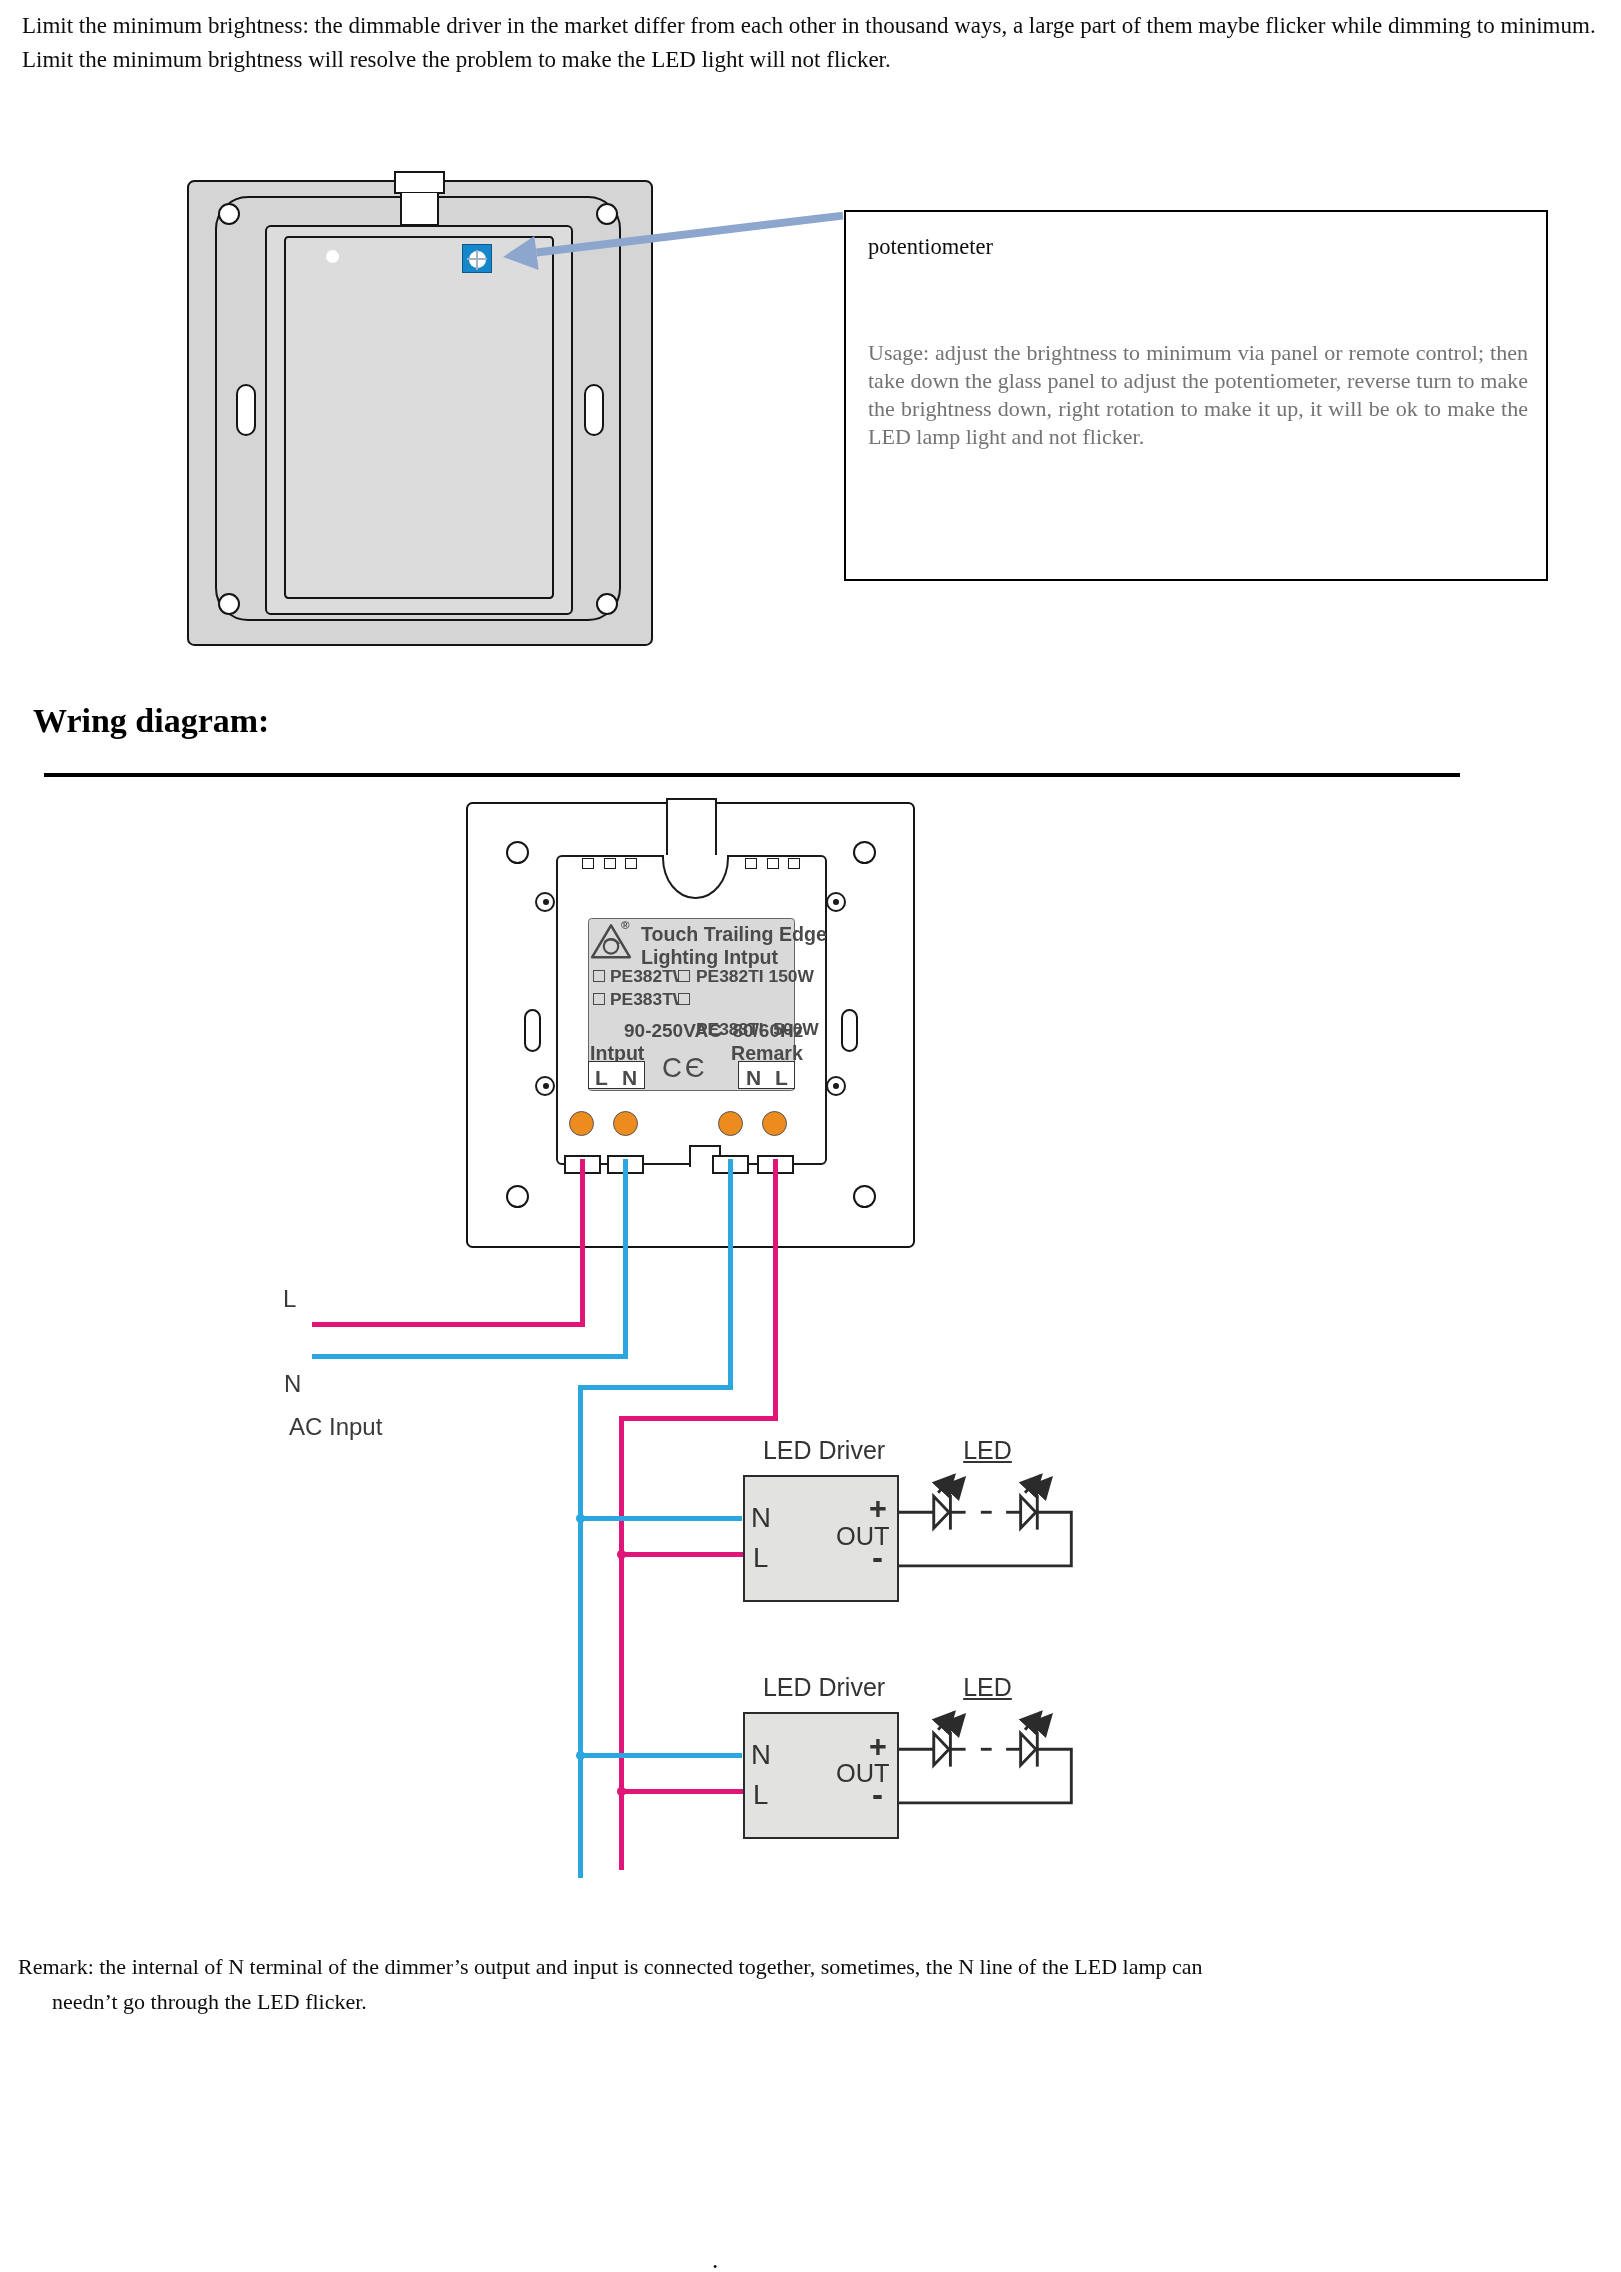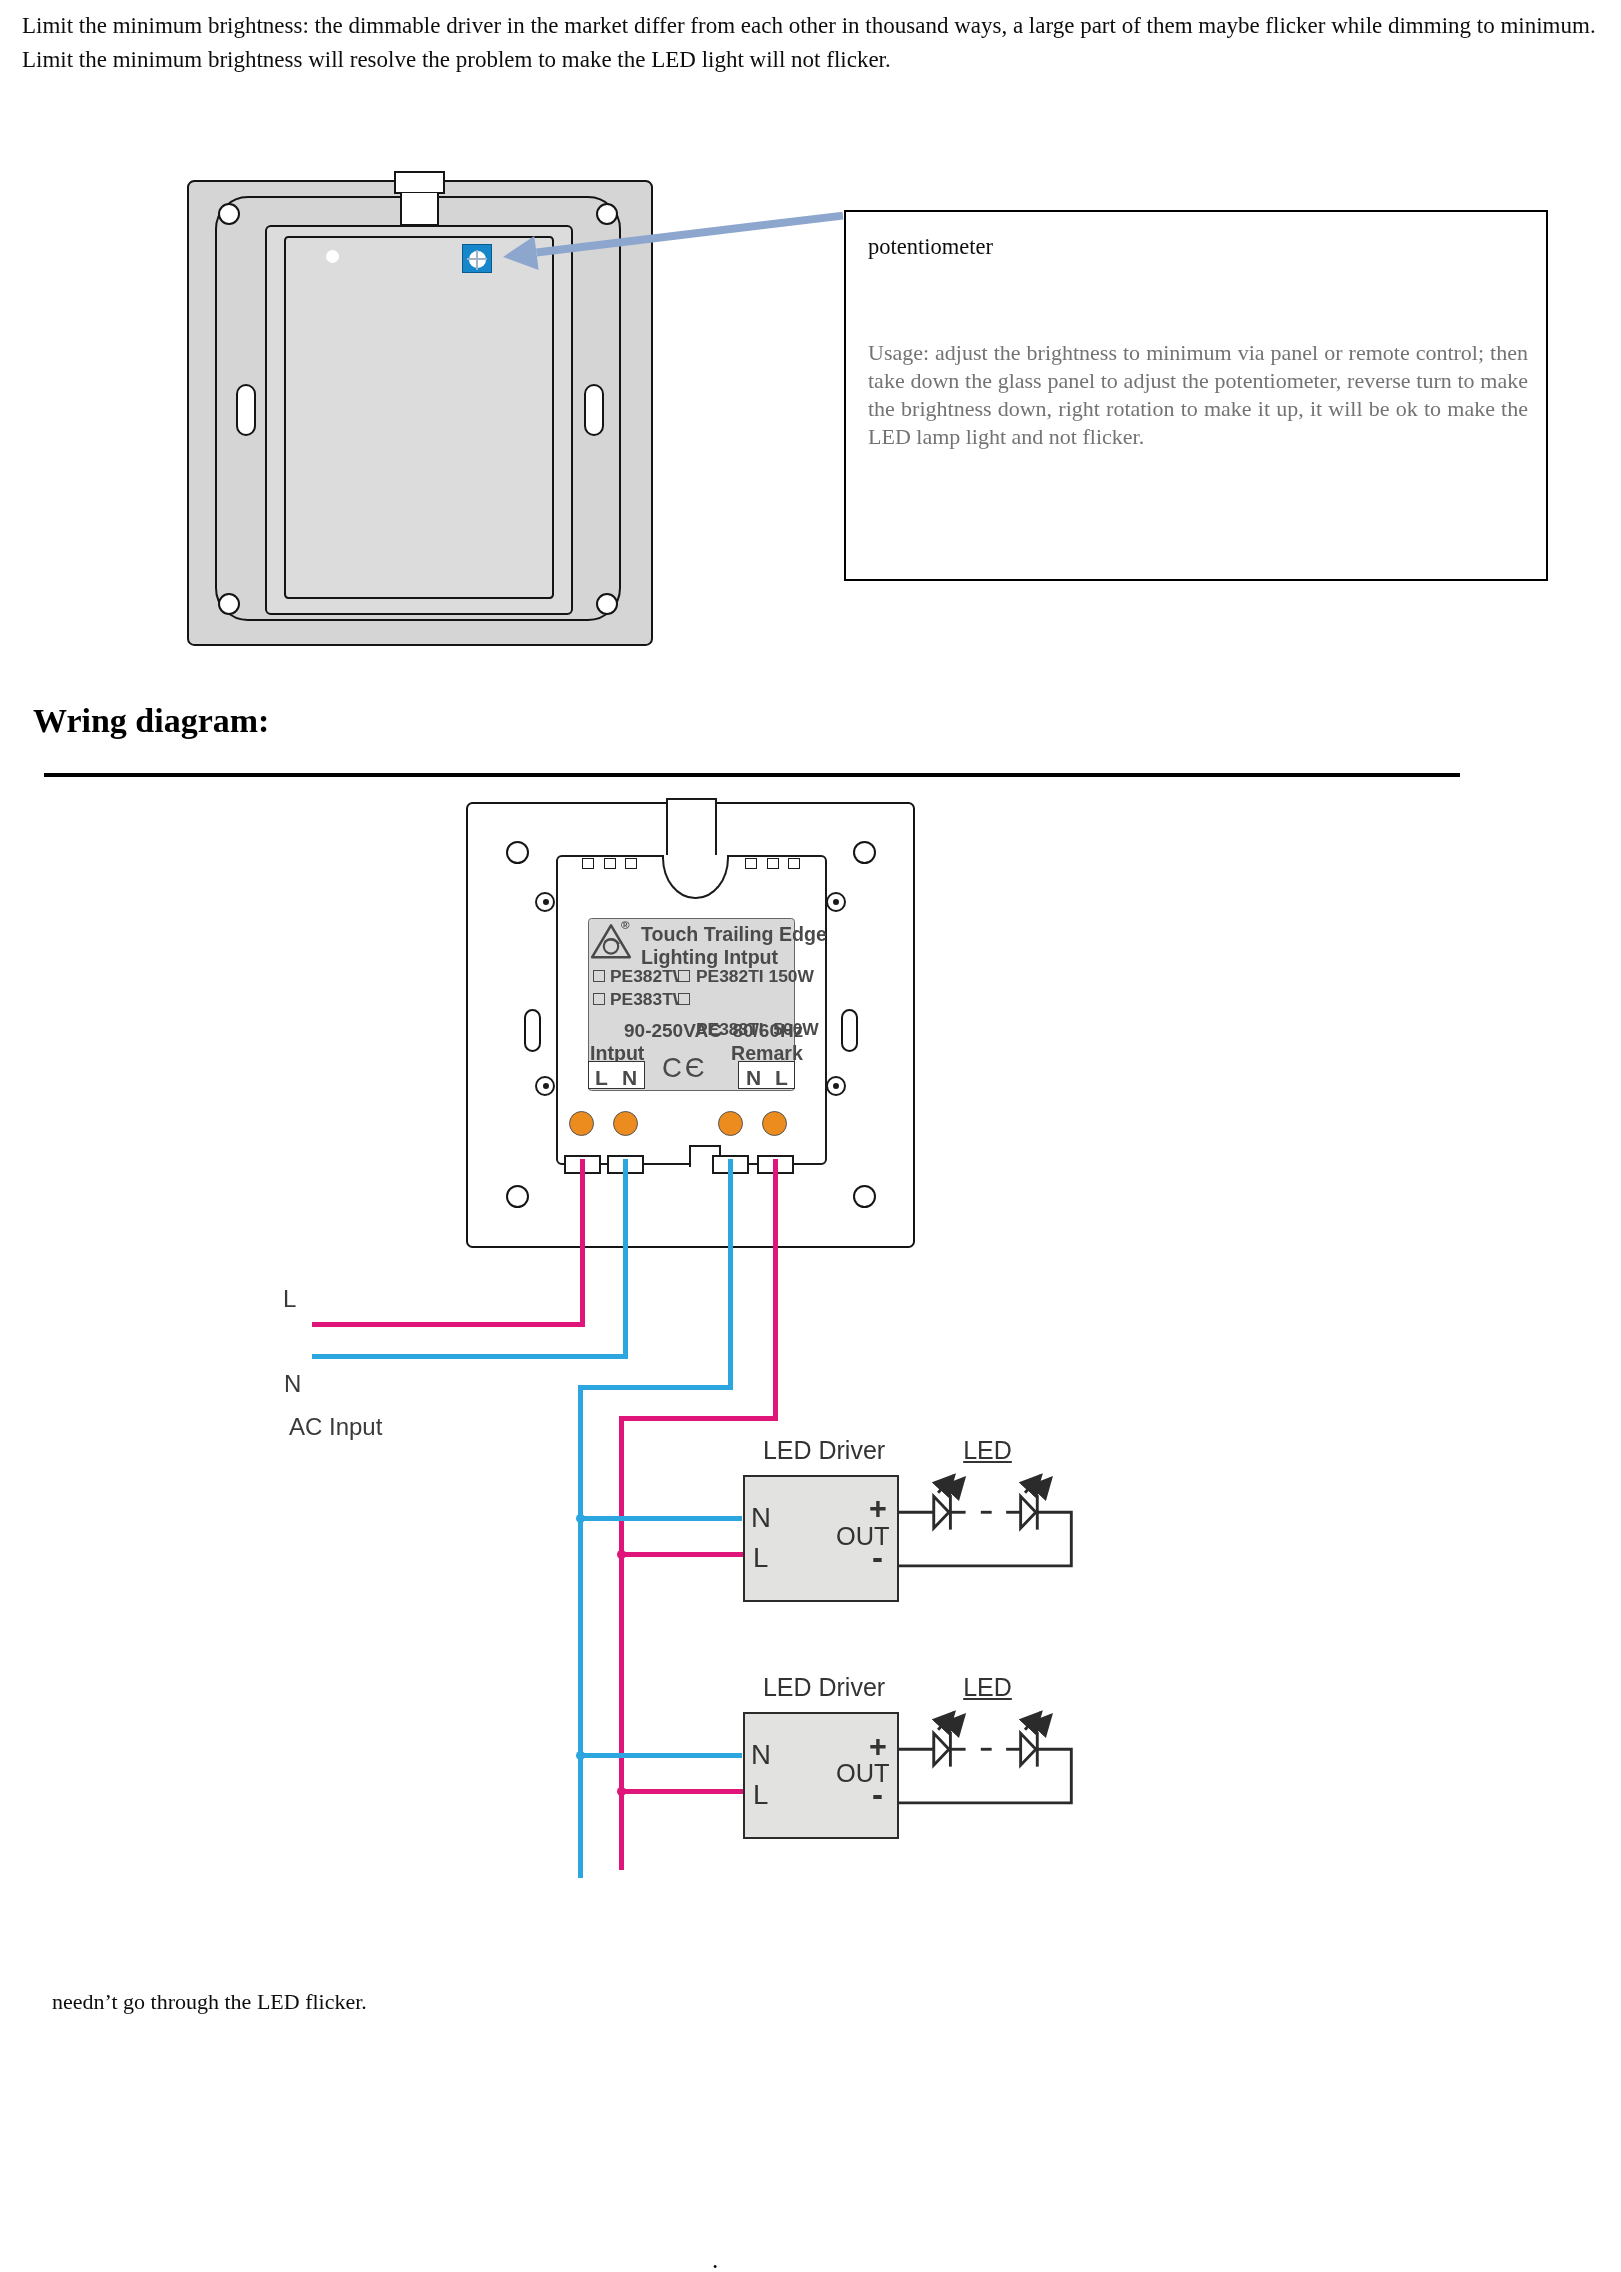--- a/index.html
+++ b/index.html
@@ -247,17 +247,18 @@
         <line x1="191" y1="41" x2="191" y2="89"></line>
         <path d="M191,65 H238 V139 H0"></path>
         <line x1="54" y1="38" x2="76" y2="14" marker-end="url(#ah2)"></line>
         <line x1="68" y1="42" x2="90" y2="18" marker-end="url(#ah2)"></line>
         <line x1="174" y1="38" x2="196" y2="14" marker-end="url(#ah2)"></line>
         <line x1="188" y1="42" x2="210" y2="18" marker-end="url(#ah2)"></line>
       </g>
     </svg>
   </div>
 
+  <div class="abs remark1">Remark: the internal of N terminal of the dimmer’s output and input  is connected together, sometimes, the N line of the LED lamp can</div>
   <div class="abs remark2">needn’t go through  the LED flicker.</div>
   <div class="abs footer-dot">.</div>
 
 </div>
 
 
 </body></html>

